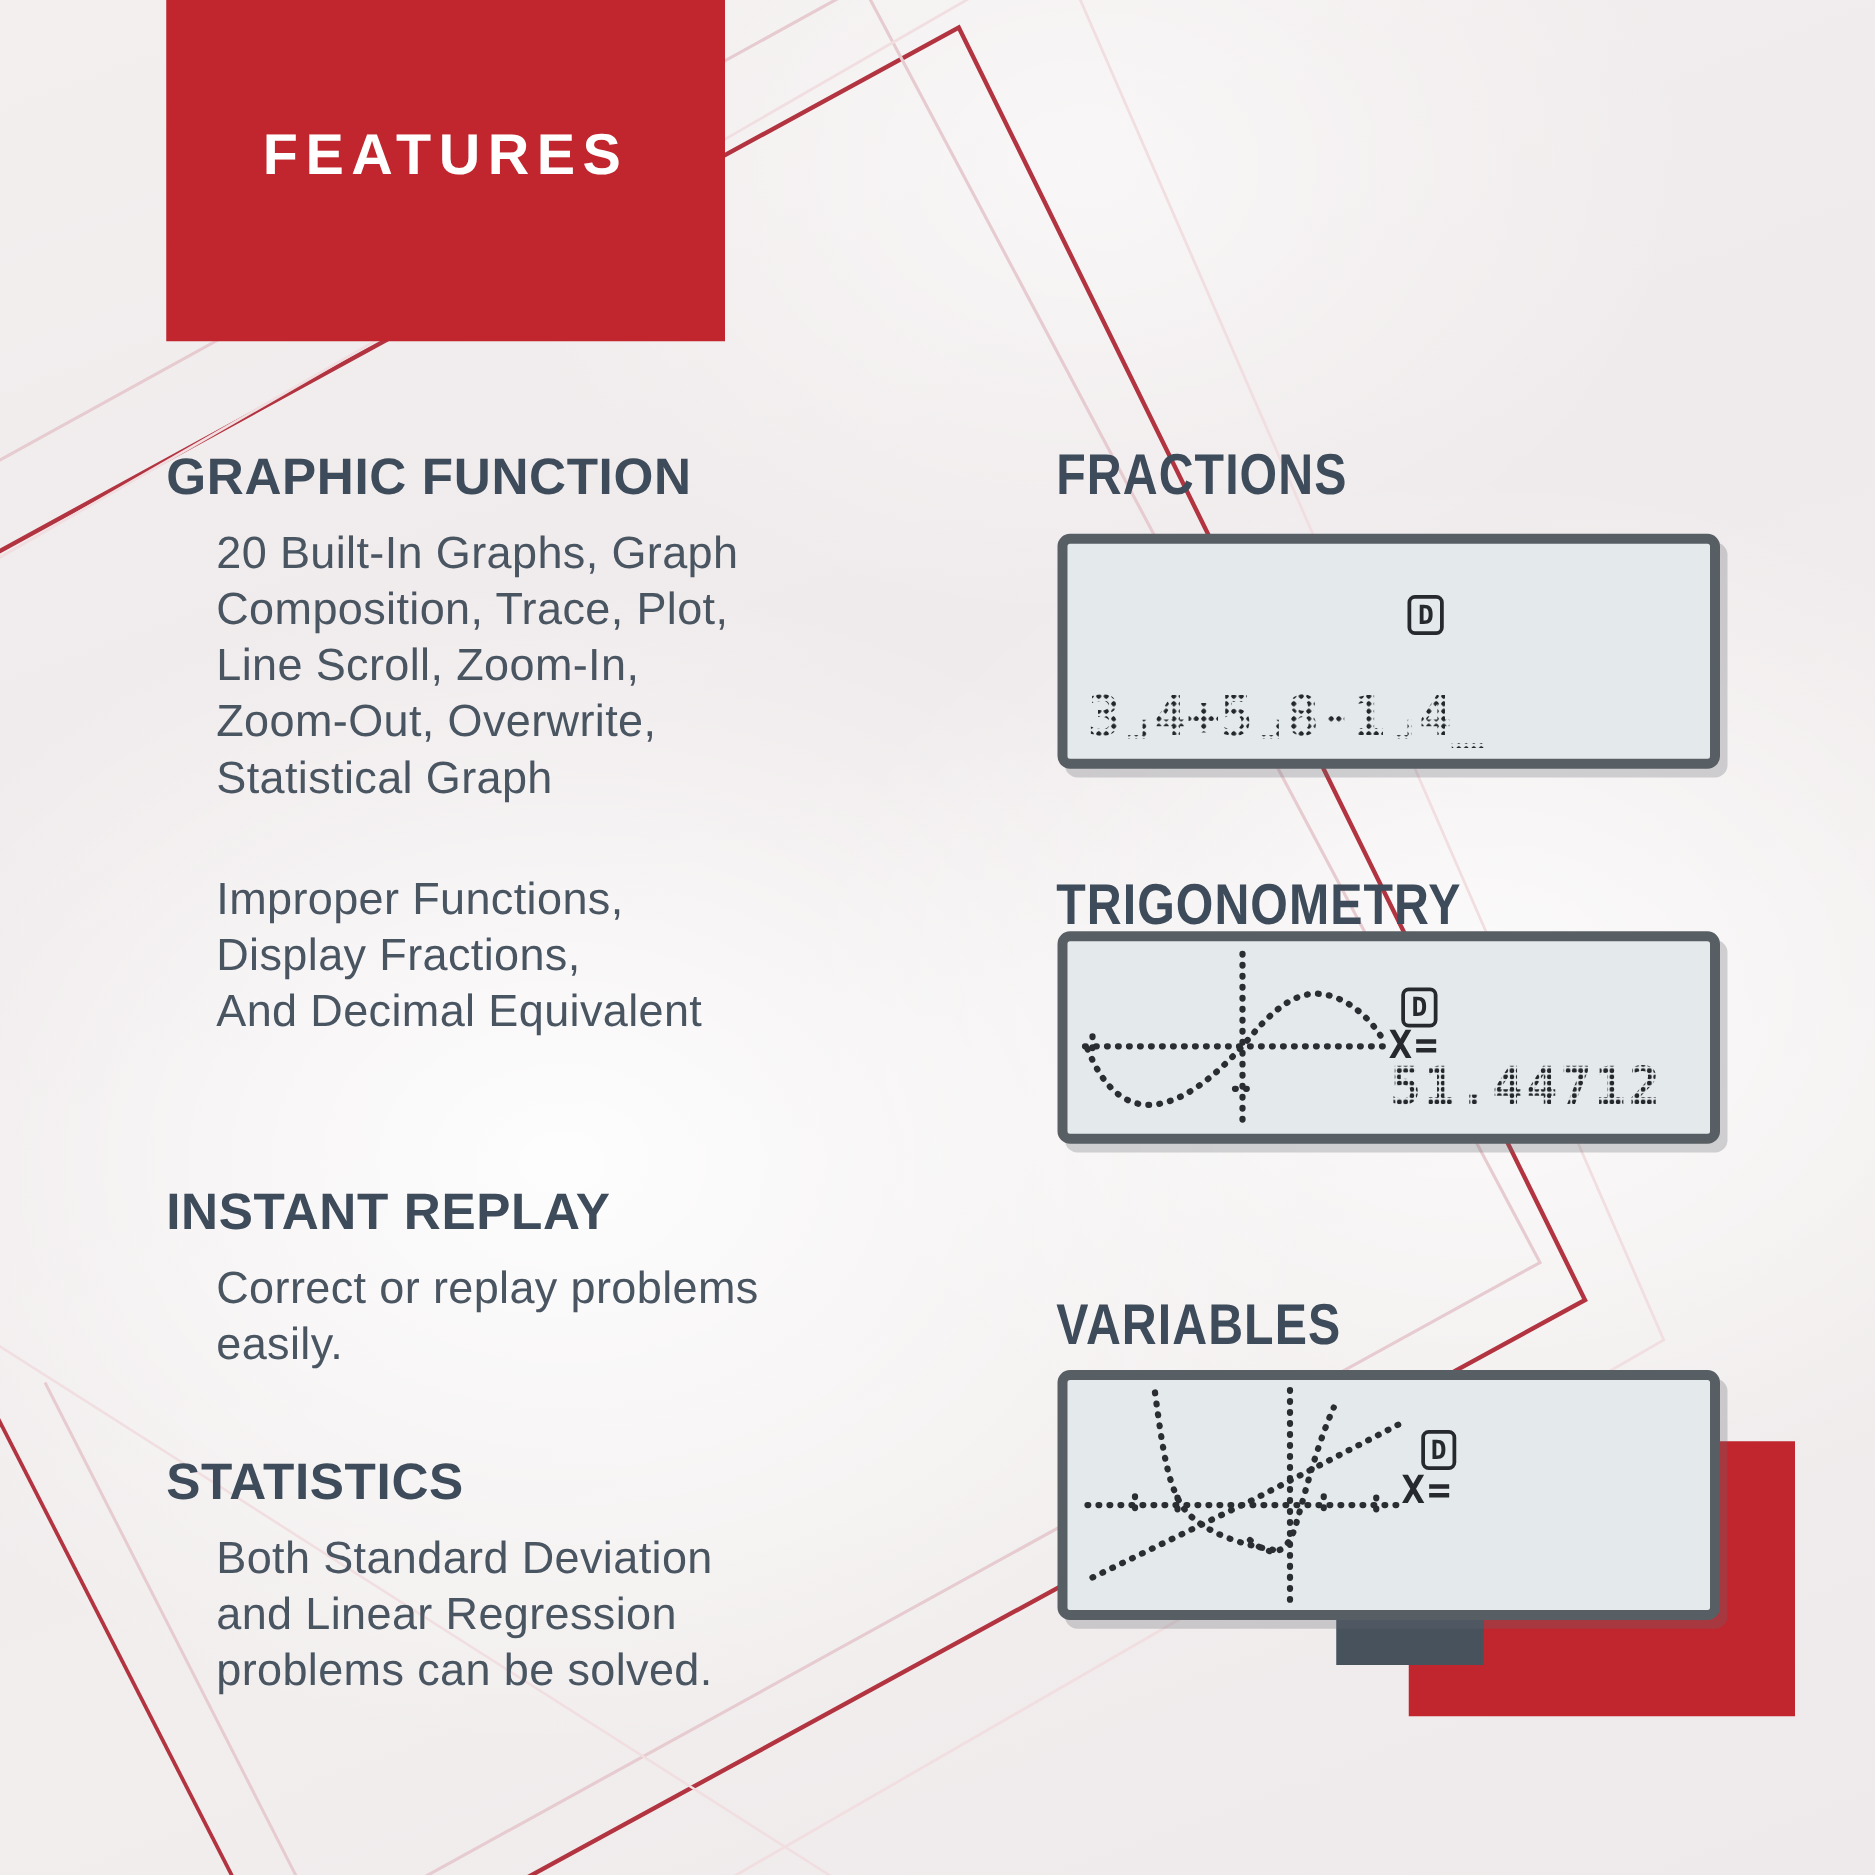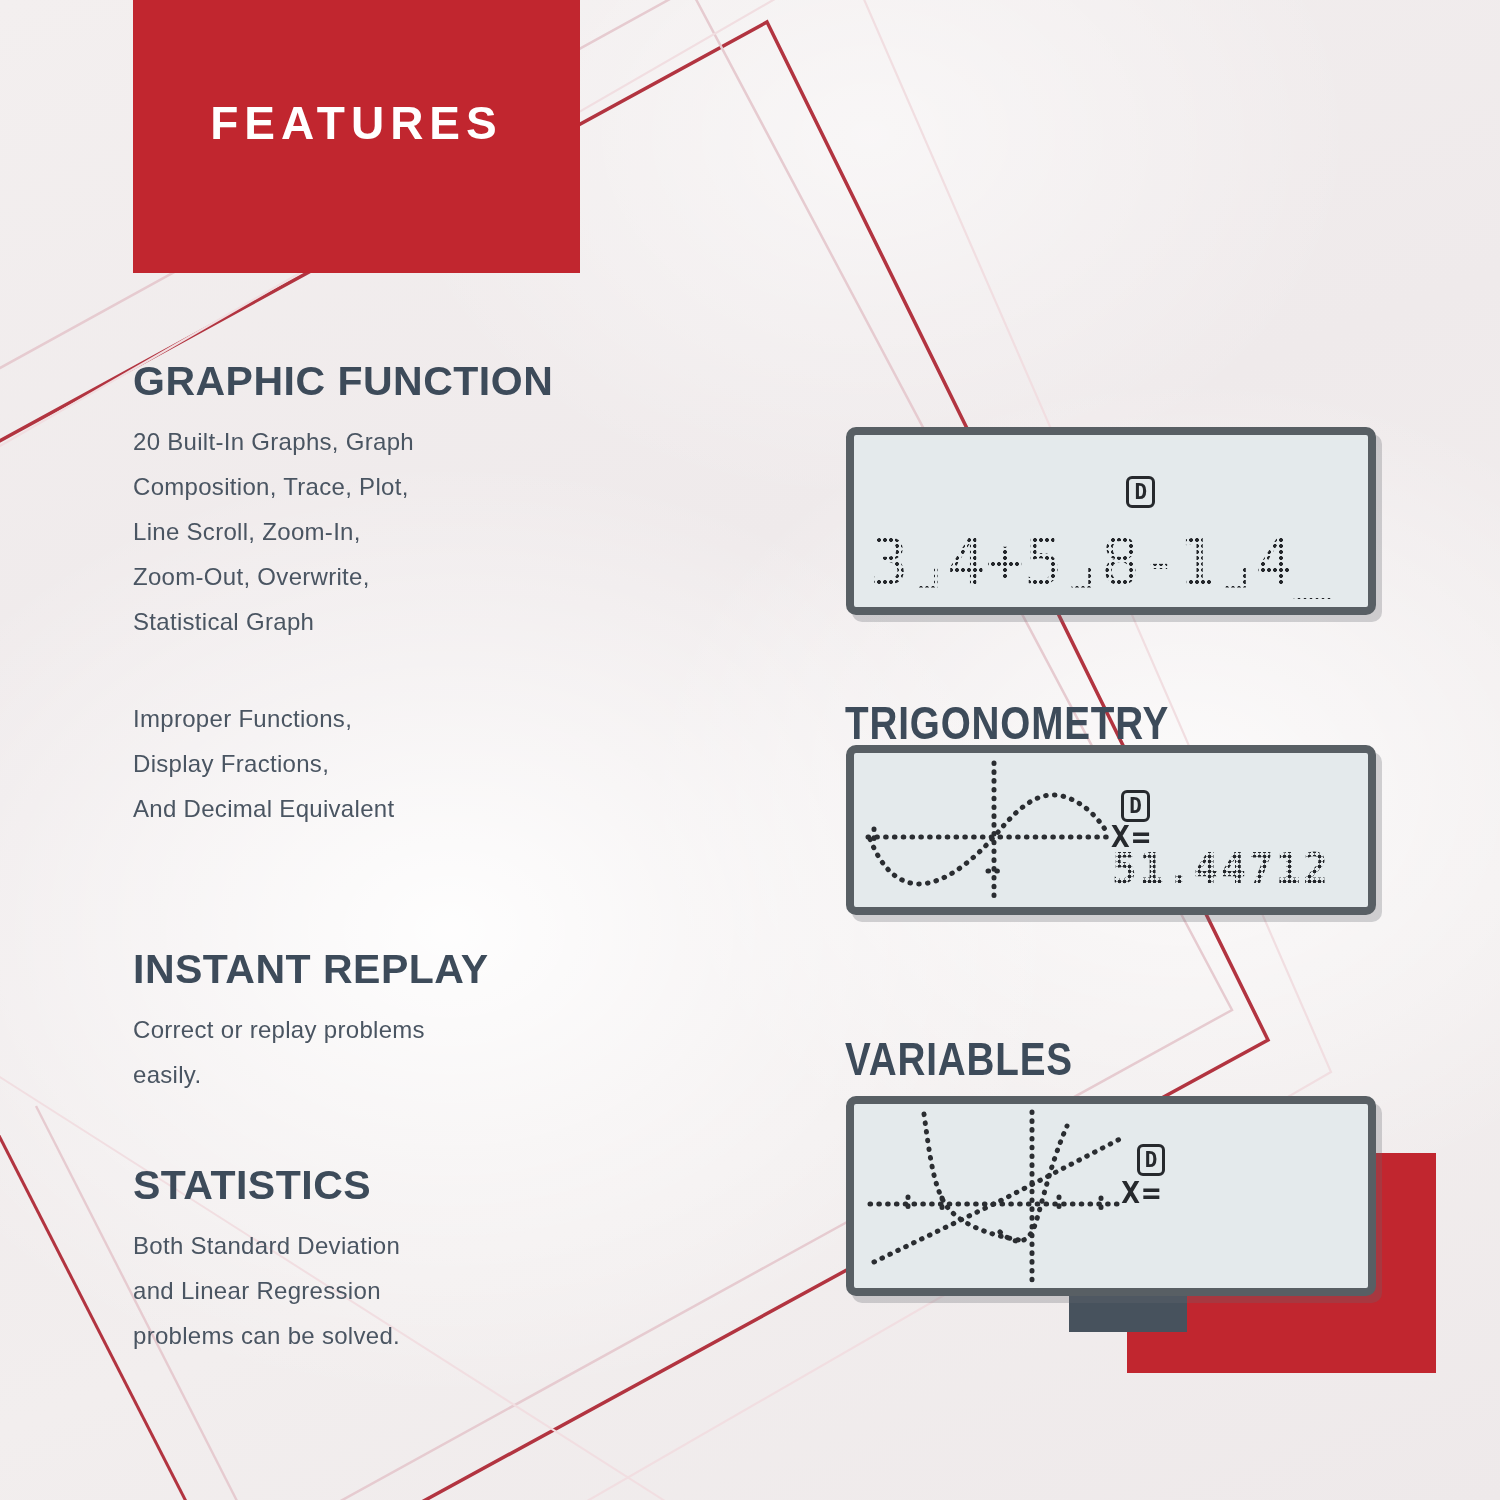--- a/index.html
+++ b/index.html
@@ -17,21 +17,21 @@
     position:absolute;left:133px;top:0;width:447px;height:273px;z-index:3;
     background:var(--accent-red,#c1262f);
     display:flex;align-items:center;justify-content:center;padding-bottom:28px;box-sizing:border-box;
   }
   .banner-label{color:#ffffff;font-size:46px;font-weight:700;letter-spacing:6px;}
   .feature{position:absolute;left:133px;width:590px;z-index:2;}
   .feature-heading{
     margin:0 0 14px 0;font-size:41px;font-weight:700;letter-spacing:.5px;
     color:var(--heading-slate,#3d4b5a);
   }
-  .feature-line{font-size:24px;line-height:45px;color:var(--body-slate,#4a5562);letter-spacing:.3px;}
+  .feature-line{font-size:36px;line-height:45px;color:var(--body-slate,#4a5562);letter-spacing:.3px;margin-left:40px;}
   .screen-heading{
     position:absolute;left:845px;z-index:2;margin:0;font-size:46px;font-weight:700;
     color:var(--heading-slate,#3d4b5a);white-space:nowrap;
   }
   .cond{display:inline-block;transform:scaleX(.84);transform-origin:left bottom;letter-spacing:1px;}
   .lcd{
     position:absolute;left:846px;width:514px;z-index:2;
     background:var(--lcd-bg,#e4eaec);
     border:8px solid var(--lcd-border,#585f64);
     border-radius:10px;
@@ -42,21 +42,21 @@
     position:absolute;font-family:"DejaVu Sans Mono",monospace;font-weight:700;font-size:21px;
     color:var(--lcd-ink,#26292d);border:3px solid var(--lcd-ink,#26292d);border-radius:6px;
     padding:0 5px;line-height:26px;
   }
   .cursor-label{
     position:absolute;font-family:"DejaVu Sans Mono",monospace;font-weight:700;font-size:31px;
     color:var(--lcd-ink,#26292d);letter-spacing:2px;
   }
   .lcd-expr{
     position:absolute;left:16px;bottom:8px;font-family:"DejaVu Sans Mono",monospace;
-    font-weight:400;font-size:64px;color:var(--lcd-ink,#26292d);white-space:nowrap;text-align:right;
+    font-weight:700;font-size:44px;color:var(--lcd-ink,#26292d);white-space:nowrap;text-align:right;
   }
   .lcd-value{
     position:absolute;font-family:"DejaVu Sans Mono",monospace;font-weight:700;font-size:42px;
     letter-spacing:2px;color:var(--lcd-ink,#26292d);
   }
   
   @supports (-webkit-background-clip: text){
     .dotmx{
       background-image:radial-gradient(circle,#24272b 1.8px, rgba(0,0,0,0) 2.2px);
       background-size:6px 6px;
@@ -111,20 +111,23 @@
     <div class="feature-line">easily.</div>
   </section>
 
   <section class="feature" style="top:1162px">
     <h2 class="feature-heading">STATISTICS</h2>
     <div class="feature-line">Both Standard Deviation</div>
     <div class="feature-line">and Linear Regression</div>
     <div class="feature-line">problems can be solved.</div>
   </section>
 
+  <h3 class="screen-heading" style="top:352px">
+    <span class="cond">FRACTIONS</span>
+  </h3>
   <div class="lcd" style="top:427px;height:172px">
     <span class="mode-badge" style="left:53%;top:24%">D</span>
     <div class="lcd-expr dotmx">3⌟4+5⌟8-1⌟4_</div>
   </div>
 
   <h3 class="screen-heading" style="top:696px">
     <span class="cond">TRIGONOMETRY</span>
   </h3>
   <div class="lcd" style="top:745px;height:154px">
     <svg width="514" height="154" viewBox="0 0 514 154">

